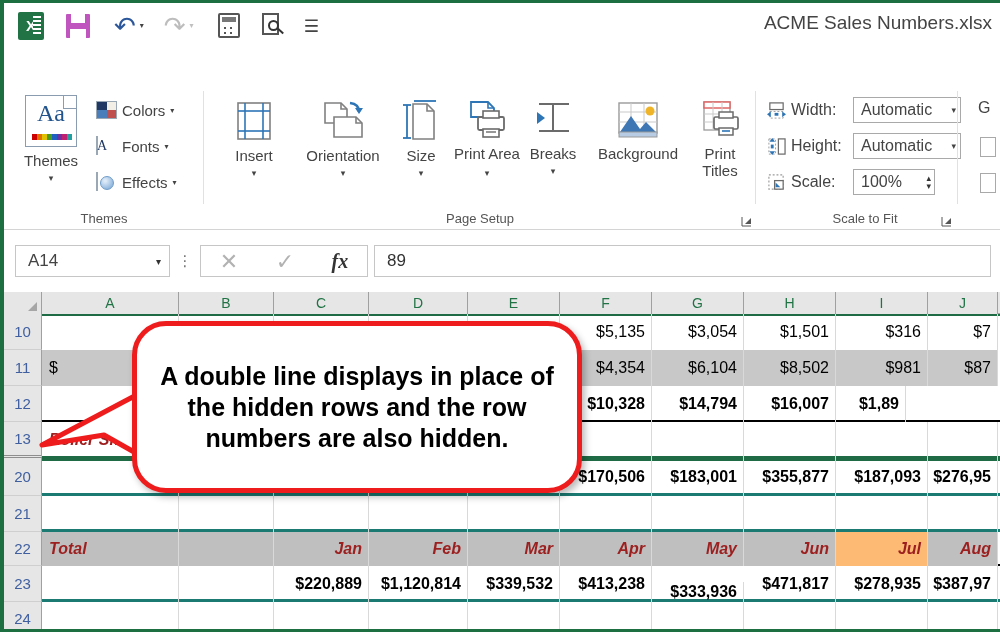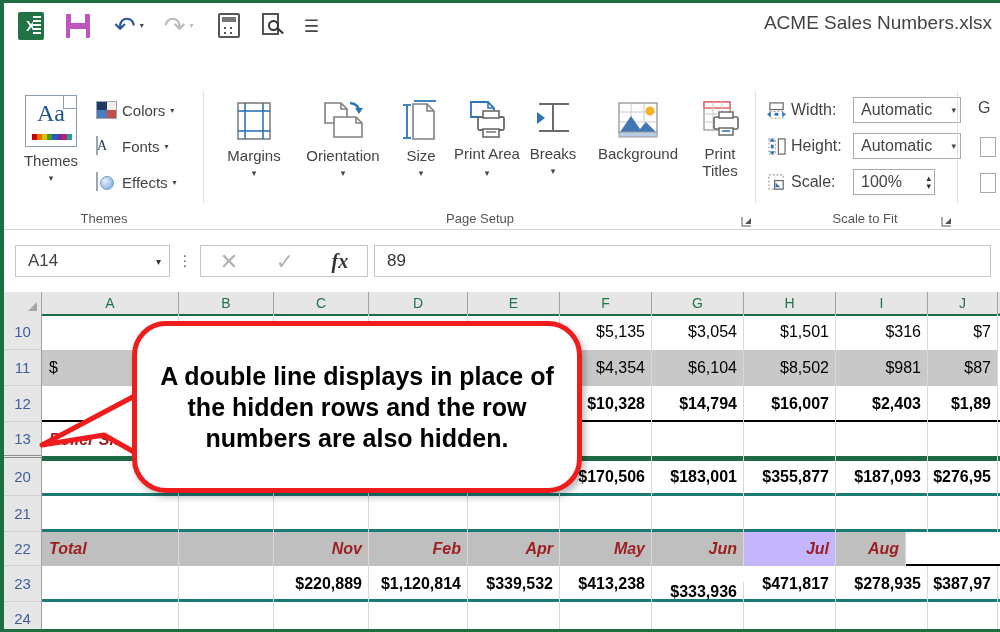--- a/index.html
+++ b/index.html
@@ -287,21 +287,21 @@
     <div class="grp" style="left:200px; width:552px;">
 
       <div class="bigbtn" style="left:12px; top:14px; width:76px;">
         <svg class="pic" width="44" height="44" viewBox="0 0 44 44">
           <rect x="6" y="4" width="32" height="36" fill="#fff" stroke="#808080" stroke-width="1.6"></rect>
           <line x1="13" y1="4" x2="13" y2="40" stroke="#2e75b6" stroke-width="1.6"></line>
           <line x1="31" y1="4" x2="31" y2="40" stroke="#2e75b6" stroke-width="1.6"></line>
           <line x1="6" y1="12" x2="38" y2="12" stroke="#2e75b6" stroke-width="1.6"></line>
           <line x1="6" y1="32" x2="38" y2="32" stroke="#2e75b6" stroke-width="1.6"></line>
         </svg>
-        <span class="lbl">Margins</span>
+        <span class="lbl">Insert</span>
         <span class="dd">▾</span>
       </div>
 
       <div class="bigbtn" style="left:90px; top:14px; width:98px;">
         <svg class="pic" width="46" height="44" viewBox="0 0 46 44">
           <path d="M5 4 h16 l6 6 v14 h-22 z" fill="#fff" stroke="#808080" stroke-width="1.6"></path>
           <path d="M21 4 v6 h6" fill="none" stroke="#808080" stroke-width="1.6"></path>
           <path d="M14 18 h22 l6 6 v14 h-28 z" fill="#fff" stroke="#808080" stroke-width="1.6"></path>
           <path d="M36 18 v6 h6" fill="none" stroke="#808080" stroke-width="1.6"></path>
           <path d="M30 4 q9 1 9 9" fill="none" stroke="#2e75b6" stroke-width="2.6"></path>
@@ -516,21 +516,20 @@
           <div class="rh">12</div>
           <div class="cells">
             <div class="cl left bold" style="width: 137px;"></div>
             <div class="cl bold" style="width: 95px;"></div>
             <div class="cl bold" style="width: 95px;"></div>
             <div class="cl bold" style="width: 99px;"></div>
             <div class="cl bold" style="width: 92px;"></div>
             <div class="cl bold" style="width: 92px;">$10,328</div>
             <div class="cl bold" style="width: 92px;">$14,794</div>
             <div class="cl bold" style="width: 92px;">$16,007</div>
-            <div class="cl bold" style="width: 92px;">$2,403</div>
             <div class="cl bold" style="width: 70px;">$1,89</div>
           </div>
         </div>
         <div class="rw" style="height: 36px; box-shadow: rgb(31, 107, 69) 0px -2px 0px 0px inset;">
           <div class="rh dbl">13</div>
           <div class="cells">
             <div class="cl left bold ital red" style="width: 137px;">Roller Ski</div>
             <div class="cl bold ital red" style="width: 95px;"></div>
             <div class="cl bold ital red" style="width: 95px;"></div>
             <div class="cl bold ital red" style="width: 99px;"></div>
@@ -570,26 +569,27 @@
             <div class="cl" style="width: 92px;"></div>
             <div class="cl" style="width: 92px;"></div>
             <div class="cl" style="width: 70px;"></div>
           </div>
         </div>
         <div class="rw" style="height: 34px; box-shadow: rgb(0, 0, 0) 0px -2px 0px 0px inset;">
           <div class="rh">22</div>
           <div class="cells">
             <div class="cl left bold ital red" style="width: 137px; background: rgb(191, 191, 191);">Total</div>
             <div class="cl bold ital red" style="width: 95px; background: rgb(191, 191, 191);"></div>
-            <div class="cl bold ital red" style="width: 95px; background: rgb(191, 191, 191);">Nov</div>
+            <div class="cl bold ital red" style="width: 95px; background: rgb(191, 191, 191);">Jan</div>
             <div class="cl bold ital red" style="width: 99px; background: rgb(191, 191, 191);">Feb</div>
+            <div class="cl bold ital red" style="width: 92px; background: rgb(191, 191, 191);">Mar</div>
             <div class="cl bold ital red" style="width: 92px; background: rgb(191, 191, 191);">Apr</div>
             <div class="cl bold ital red" style="width: 92px; background: rgb(191, 191, 191);">May</div>
             <div class="cl bold ital red" style="width: 92px; background: rgb(191, 191, 191);">Jun</div>
-            <div class="cl bold ital red" style="width: 92px; background: #c4b5fd;">Jul</div>
+            <div class="cl bold ital red" style="width: 92px; background: #fdba74;">Jul</div>
             <div class="cl bold ital red" style="width: 70px; background: rgb(191, 191, 191);">Aug</div>
           </div>
         </div>
         <div class="rw" style="height: 36px; box-shadow: rgb(27, 122, 114) 0px -3px 0px 0px inset;">
           <div class="rh">23</div>
           <div class="cells">
             <div class="cl left bold" style="width: 137px;"></div>
             <div class="cl bold" style="width: 95px;"></div>
             <div class="cl bold" style="width: 95px;">$220,889</div>
             <div class="cl bold" style="width: 99px;">$1,120,814</div>

